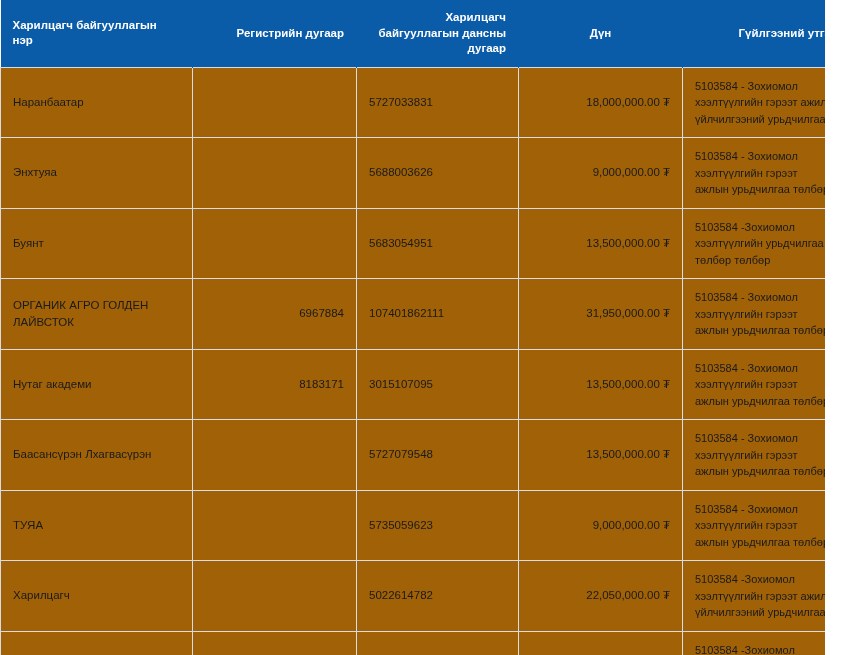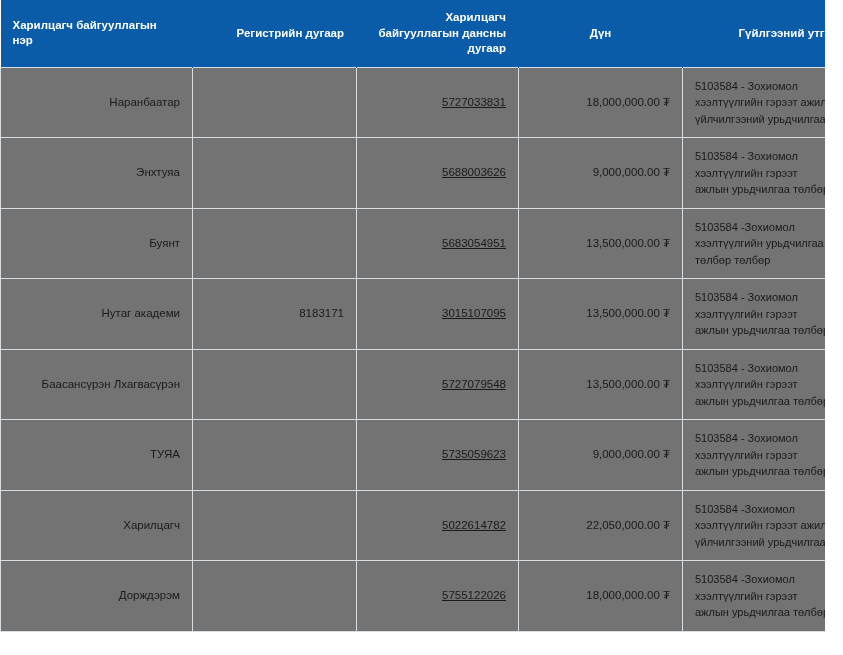--- a/index.html
+++ b/index.html
@@ -37,26 +37,26 @@
   table.data-table thead th.c3 { }
   table.data-table thead th.c4 { text-align: right; }
 
   table.data-table tbody td {
     font-size: 11.5px;
     color: #1a1a1a;
     padding: 10px 12px;
     vertical-align: middle;
     border: 1px solid #d7dde3;
     line-height: 1.5;
-    background: #737373;
+    background: #a16207;
     word-wrap: break-word;
   }
-  table.data-table tbody td.c0 { text-align: right; }
+  table.data-table tbody td.c0 { text-align: left; }
   table.data-table tbody td.c1 { text-align: right; }
-  table.data-table tbody td.c2 { text-align: right; text-decoration: underline; }
+  table.data-table tbody td.c2 { text-align: left; }
   table.data-table tbody td.c3 { text-align: right; white-space: nowrap; padding-left: 15px; }
   table.data-table tbody td.c4 { text-align: left; font-size: 11px; }
 
   col.w0 { width: 192px; }
   col.w1 { width: 164px; }
   col.w2 { width: 162px; }
   col.w3 { width: 164px; }
   col.w4 { width: 161px; }
 </style>
 </head>
@@ -96,20 +96,27 @@
         <td class="c4">5103584 - Зохиомол хээлтүүлгийн гэрээт ажлын урьдчилгаа төлбөр</td>
       </tr>
       <tr>
         <td class="c0">Буянт</td>
         <td class="c1"></td>
         <td class="c2">5683054951</td>
         <td class="c3">13,500,000.00 ₮</td>
         <td class="c4">5103584 -Зохиомол хээлтүүлгийн урьдчилгаа төлбөр төлбөр</td>
       </tr>
       <tr>
+        <td class="c0">ОРГАНИК АГРО ГОЛДЕН ЛАЙВСТОК</td>
+        <td class="c1">6967884</td>
+        <td class="c2">107401862111</td>
+        <td class="c3">31,950,000.00 ₮</td>
+        <td class="c4">5103584 - Зохиомол хээлтүүлгийн гэрээт ажлын урьдчилгаа төлбөр</td>
+      </tr>
+      <tr>
         <td class="c0">Нутаг академи</td>
         <td class="c1">8183171</td>
         <td class="c2">3015107095</td>
         <td class="c3">13,500,000.00 ₮</td>
         <td class="c4">5103584 - Зохиомол хээлтүүлгийн гэрээт ажлын урьдчилгаа төлбөр</td>
       </tr>
       <tr>
         <td class="c0">Баасансүрэн Лхагвасүрэн</td>
         <td class="c1"></td>
         <td class="c2">5727079548</td>

